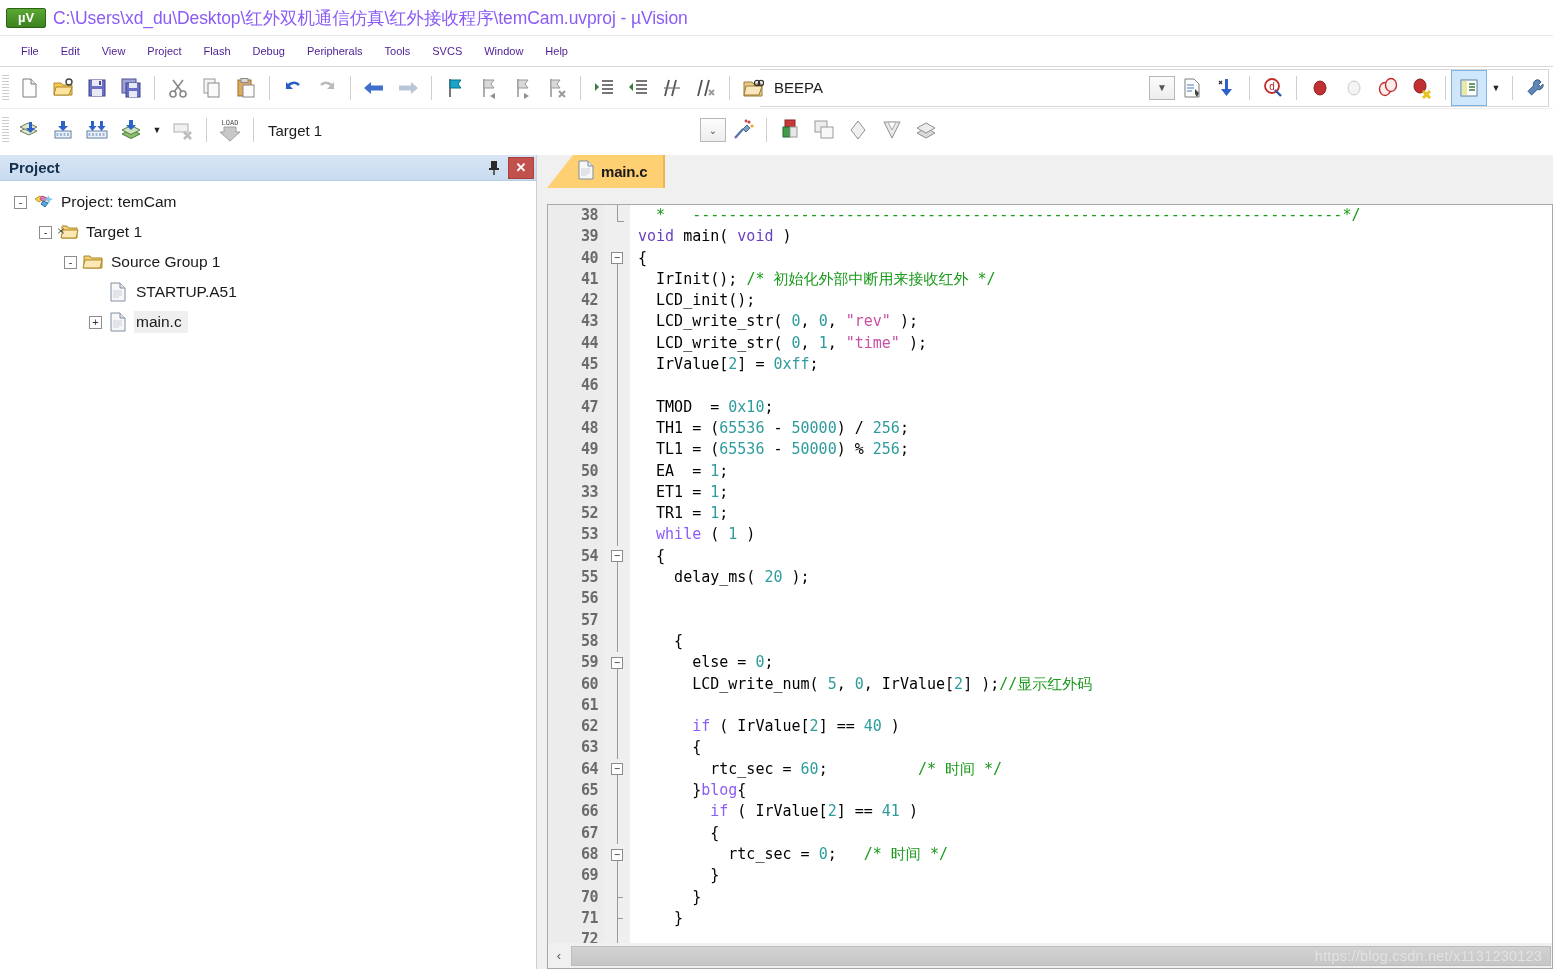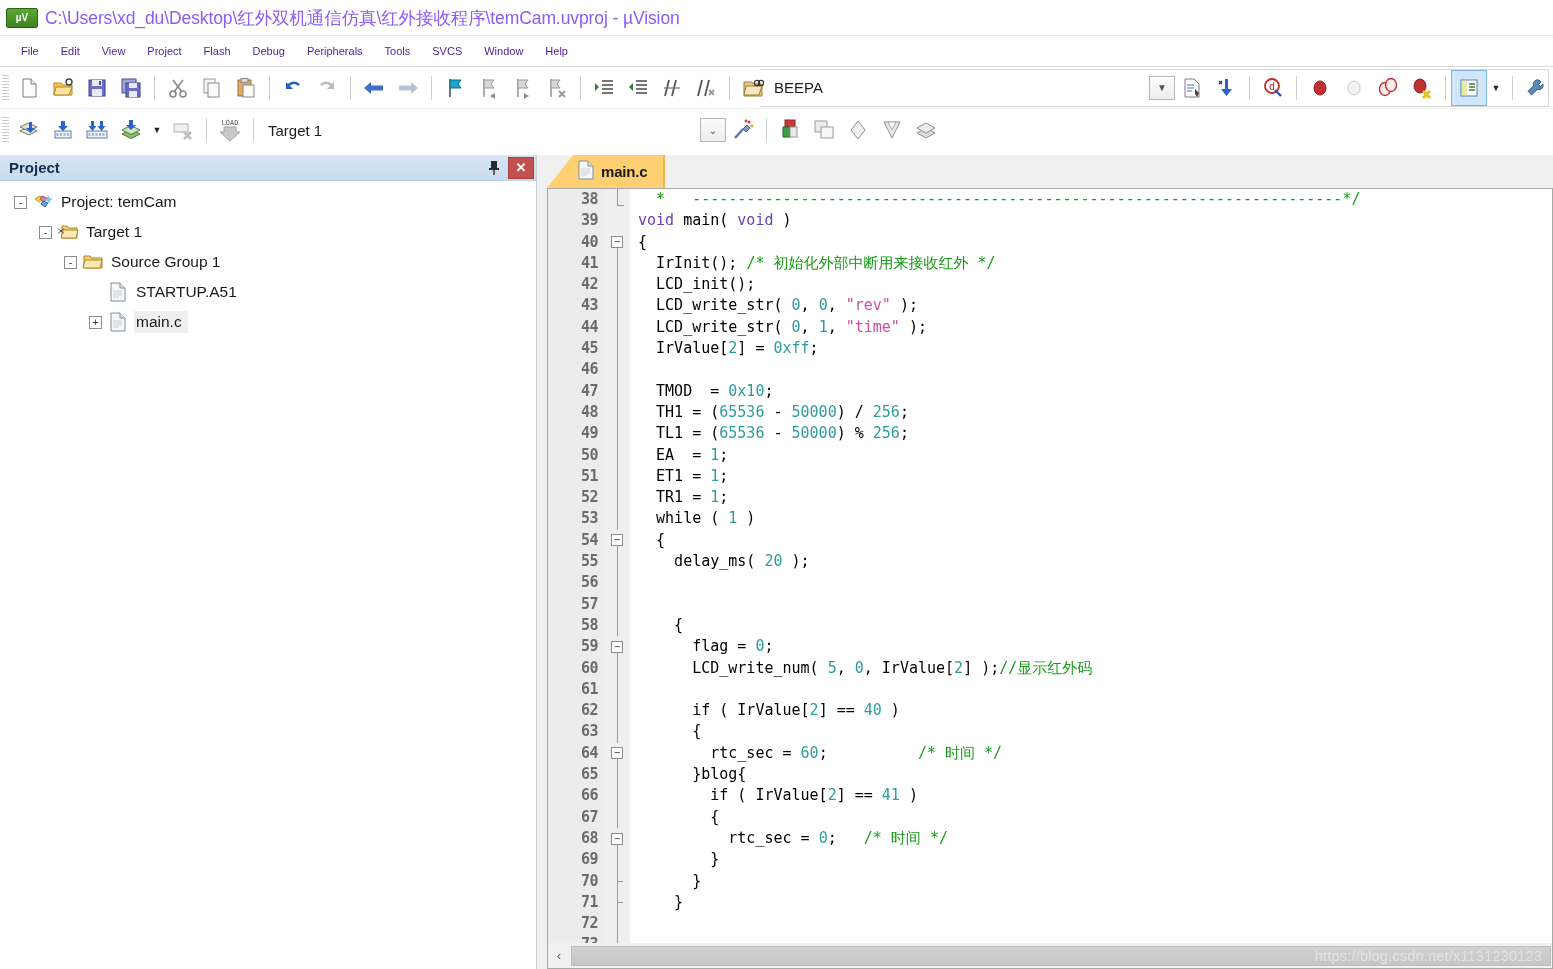--- a/index.html
+++ b/index.html
@@ -11,24 +11,24 @@
   }
   #app { position: relative; width: 1553px; height: 969px; background:#fff; }
 
   
   .titlebar {
     height: 36px; display: flex; align-items: center;
     padding-left: 6px; background: #ffffff;
     border-bottom: 1px solid #e8e8e8;
   }
   .app-icon {
-    width: 32px; height: 20px; margin-right: 7px; position: relative;
+    width: 40px; height: 20px; margin-right: 7px; position: relative;
     background: linear-gradient(#5aa832,#3d8220);
     border: 1px solid #2c6415; border-radius: 2px;
-    color: #fff; font-size: 10px; font-weight: bold;
+    color: #fff; font-size: 13px; font-weight: bold;
     display: flex; align-items: center; justify-content: center;
     line-height: 1;
   }
   .title-text {
     font-size: 17.5px; color: #8b5cf6; white-space: nowrap;
     letter-spacing: -0.1px;
   }
 
   
   .menubar {
@@ -129,21 +129,21 @@
     font-size:15px; color:#1a1a1a; font-weight:bold;
   }
   .tab-slant {
     width:26px;height:33px; background:#ffd071; align-self:flex-end;
     clip-path: polygon(100% 0, 100% 100%, 0 100%);
   }
   .tab-right-edge { width:2px;height:33px;background:#e8b94e; }
   .tab-label { margin-left:6px; letter-spacing:-0.2px; }
 
   .code-wrap {
-    flex:1; margin:0 0 0 10px; background:#ffffff;
+    flex:1; margin:16px 0 0 10px; background:#ffffff;
     border:1px solid #a8a8a8; border-bottom:none;
     position:relative; overflow:hidden; display:flex;
   }
   .gutter-num {
     width:56px; background:#ececec; flex:0 0 auto;
     text-align:right; padding-right:6px;
   }
   .gutter-fold {
     width:26px; background:#efefef; flex:0 0 auto; position:relative;
   }
@@ -164,21 +164,21 @@
     font-size:10px;line-height:1;color:#333;z-index:2;position:relative;
   }
   .foldline {
     position:absolute; left:50%; width:1px; background:#9a9a9a; z-index:1;
   }
   .foldtick {
     position:absolute; left:50%; width:6px; height:1px; background:#9a9a9a; z-index:1;
   }
 
   
-  .k  { color:#000000; }      
+  .k  { color:#8b5cf6; }      
   .kw { color:#6a3fbf; }      
   .n  { color:#2e9c9c; }      
   .s  { color:#c850a0; }      
   .c  { color:#1a9a1a; }      
   .p  { color:#000; }
 
   
   .hscroll {
     height:26px; background:#f0f0f0; display:flex; align-items:center;
     margin-left:10px; border:1px solid #a8a8a8; border-top:none;
@@ -677,21 +677,21 @@
             <div class="ln">41</div>
             <div class="ln">42</div>
             <div class="ln">43</div>
             <div class="ln">44</div>
             <div class="ln">45</div>
             <div class="ln">46</div>
             <div class="ln">47</div>
             <div class="ln">48</div>
             <div class="ln">49</div>
             <div class="ln">50</div>
-            <div class="ln">51</div>
+            <div class="ln">33</div>
             <div class="ln">52</div>
             <div class="ln">53</div>
             <div class="ln">54</div>
             <div class="ln">55</div>
             <div class="ln">56</div>
             <div class="ln">57</div>
             <div class="ln">58</div>
             <div class="ln">59</div>
             <div class="ln">60</div>
             <div class="ln">61</div>
@@ -761,21 +761,21 @@
             <div class="cl"><span class="p">  TL1 = (</span><span class="n">65536</span><span class="p"> - </span><span class="n">50000</span><span class="p">) % </span><span class="n">256</span><span class="p">;</span></div>
             <div class="cl"><span class="p">  EA  = </span><span class="n">1</span><span class="p">;</span></div>
             <div class="cl"><span class="p">  ET1 = </span><span class="n">1</span><span class="p">;</span></div>
             <div class="cl"><span class="p">  TR1 = </span><span class="n">1</span><span class="p">;</span></div>
             <div class="cl"><span class="p">  </span><span class="k">while</span><span class="p"> ( </span><span class="n">1</span><span class="p"> )</span></div>
             <div class="cl"><span class="p">  {</span></div>
             <div class="cl"><span class="p">    delay_ms( </span><span class="n">20</span><span class="p"> );</span></div>
             <div class="cl"><span class="p"></span></div>
             <div class="cl"><span class="p"></span></div>
             <div class="cl"><span class="p">    {</span></div>
-            <div class="cl"><span class="p">      flag = </span><span class="n">0</span><span class="p">;</span></div>
+            <div class="cl"><span class="p">      else = </span><span class="n">0</span><span class="p">;</span></div>
             <div class="cl"><span class="p">      LCD_write_num( </span><span class="n">5</span><span class="p">, </span><span class="n">0</span><span class="p">, IrValue[</span><span class="n">2</span><span class="p">] );</span><span class="c">//显示红外码</span></div>
             <div class="cl"><span class="p"></span></div>
             <div class="cl"><span class="p">      </span><span class="k">if</span><span class="p"> ( IrValue[</span><span class="n">2</span><span class="p">] == </span><span class="n">40</span><span class="p"> )</span></div>
             <div class="cl"><span class="p">      {</span></div>
             <div class="cl"><span class="p">        rtc_sec = </span><span class="n">60</span><span class="p">;          </span><span class="c">/* 时间 */</span></div>
             <div class="cl"><span class="p">      }</span><span class="k">blog</span><span class="p">{</span></div>
             <div class="cl"><span class="p">        </span><span class="k">if</span><span class="p"> ( IrValue[</span><span class="n">2</span><span class="p">] == </span><span class="n">41</span><span class="p"> )</span></div>
             <div class="cl"><span class="p">        {</span></div>
             <div class="cl"><span class="p">          rtc_sec = </span><span class="n">0</span><span class="p">;   </span><span class="c">/* 时间 */</span></div>
             <div class="cl"><span class="p">        }</span></div>

